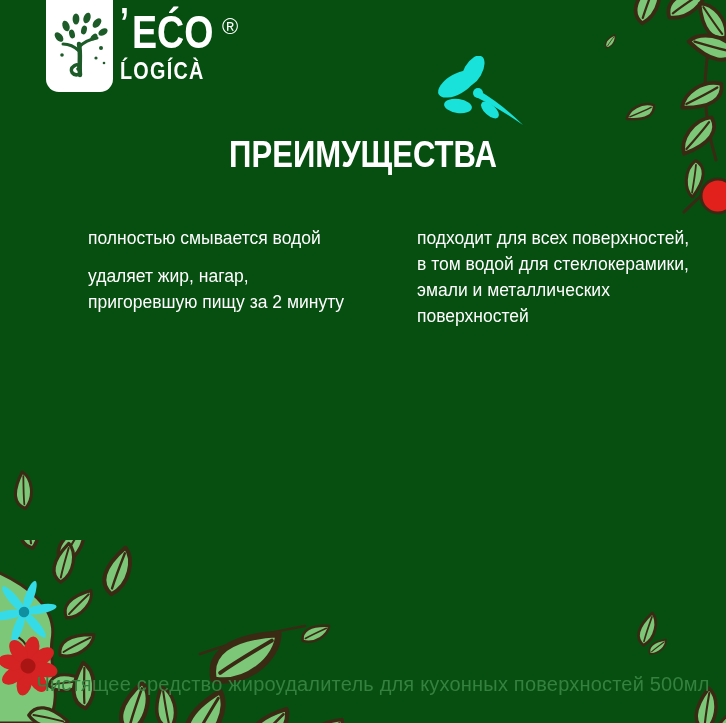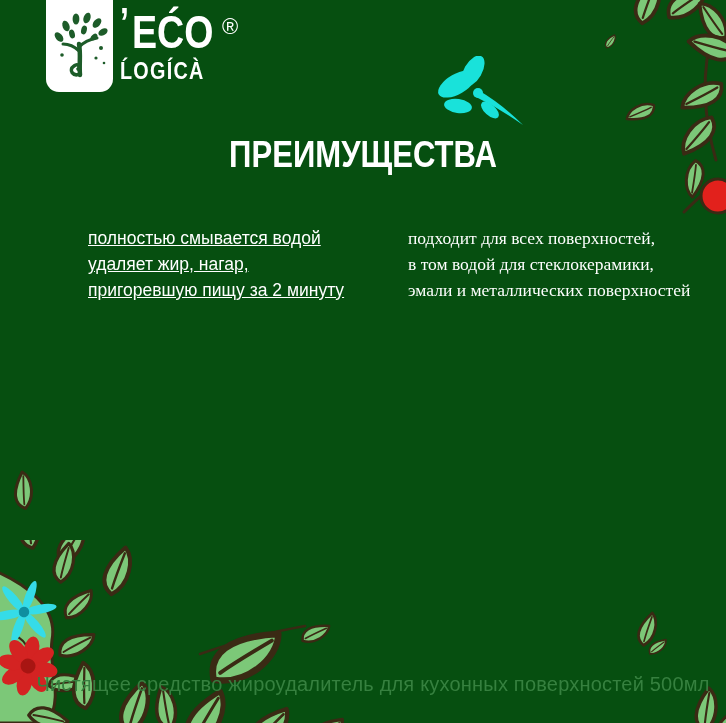--- a/index.html
+++ b/index.html
@@ -27,23 +27,23 @@
     transform:scaleX(.86); transform-origin:left top; white-space:nowrap;
   }
   
   .heading {
     position:absolute; top:134px; left:0; right:0; text-align:center;
     color:#ffffff; font-size:37px; font-weight:700; letter-spacing:0px;
     transform:scaleX(.84);
   }
   
   .benefit { position:absolute; color:#ffffff; font-size:17.5px; line-height:26px; font-weight:400; }
-  .col-left  { left:88px;  top:225px; width:280px;text-decoration:underline; }
-  .col-right { left:408px; top:225px; width:300px;font-family:Liberation Serif, serif; }
-  .para + .para { }
+  .col-left  { left:88px;  top:225px; width:280px; }
+  .col-right { left:417px; top:225px; width:300px; }
+  .para + .para { margin-top:12px; }
   
   .caption {
     position:absolute; top:673px; left:0; right:0; text-align:center;
     color:#36803f; font-size:20px; font-weight:500; letter-spacing:.2px;
     z-index:3;
     margin-left:20px;
   }
   
   .deco { position:absolute; z-index:2; }
   .deco-tr { right:0; top:0; }

